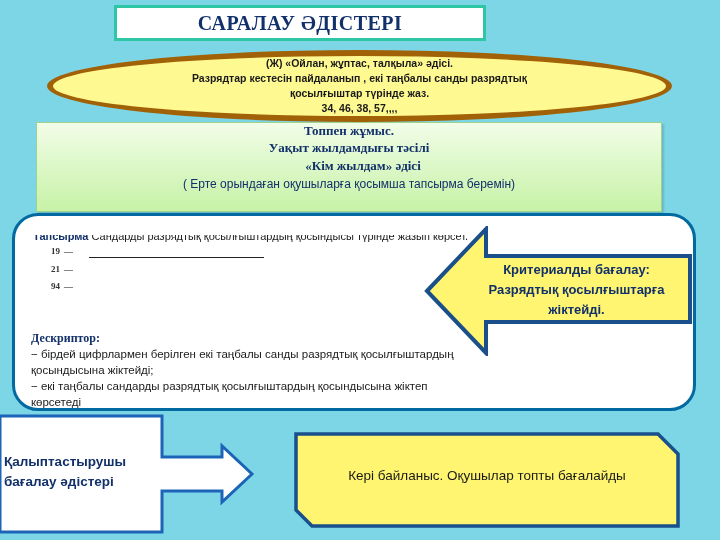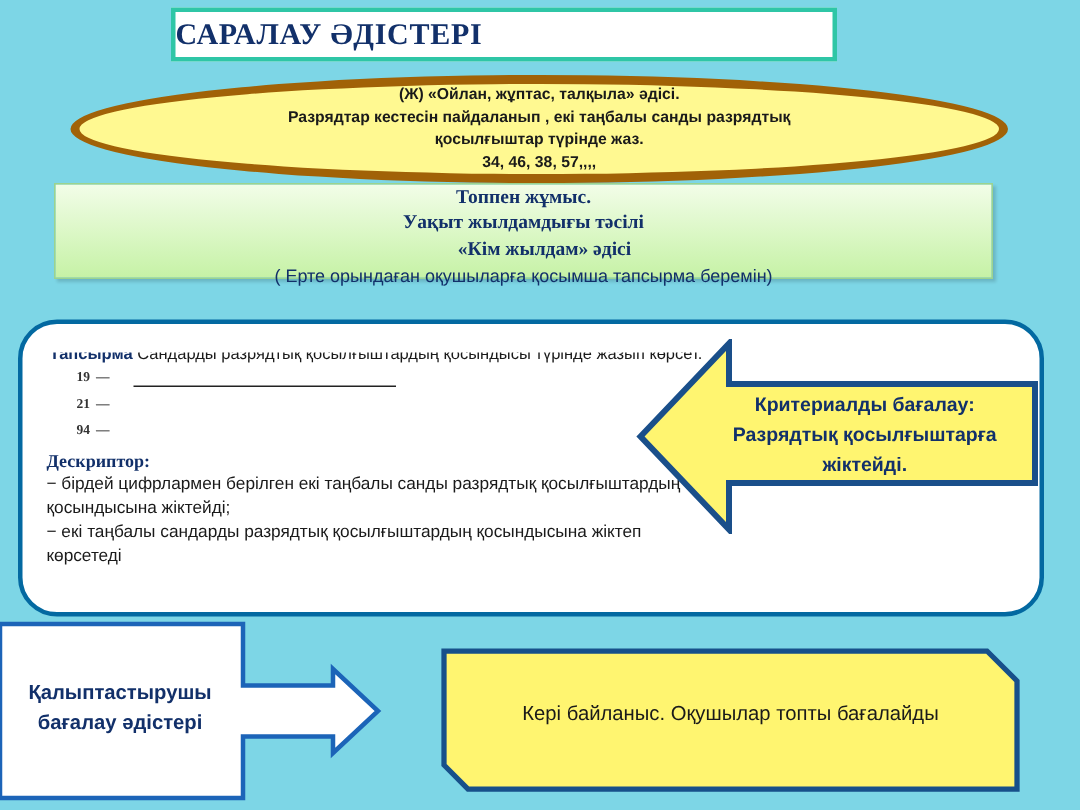--- a/index.html
+++ b/index.html
@@ -2,38 +2,38 @@
 <html><head>
 <meta charset="utf-8">
 <style>
   html, body { margin:0; padding:0; }
   body {
     width:720px; height:540px; position:relative; overflow:hidden;
     background:#7dd6e6;
     font-family:"Liberation Sans", sans-serif;
   }
   .title-box {
-    position:absolute; left:114px; top:5px; width:444px; height:36px;
+    position:absolute; left:114px; top:5px; width:372px; height:36px;
     background:#ffffff; border:3px solid #2fc6a6; box-sizing:border-box;
-    display:flex; align-items:center; justify-content:flex-start;
+    display:flex; align-items:center; justify-content:center;
   }
   .title-box span {
     font-family:"Liberation Serif", serif; font-weight:bold; font-size:20px;
     color:#12306a; letter-spacing:0.5px;
   }
   .ellipse {
     position:absolute; left:47px; top:50px; width:625px; height:72px;
     background:#fff991; border:6px solid #a16207; border-radius:50%;
     box-sizing:border-box;
     display:flex; flex-direction:column; align-items:center; justify-content:center;
     font-family:"Liberation Sans", sans-serif; font-size:10.5px; font-weight:bold;
     color:#1a1a1a; line-height:15px; text-align:center;
   }
   .green-box {
-    position:absolute; left:36px; top:122px; width:626px; height:64px;
+    position:absolute; left:36px; top:122px; width:626px; height:90px;
     background:linear-gradient(#f2fde8, #c6f2a6);
     border:1px solid #9cd38e; box-sizing:border-box;
     box-shadow:2px 2px 2px rgba(0,0,0,0.15);
     text-align:center; color:#12306a;
   }
   .green-box .l1 { font-family:"Liberation Serif", serif; font-weight:bold; font-size:13px; margin-top:-1px; line-height:17px; }
   .green-box .l2 { font-family:"Liberation Serif", serif; font-weight:bold; font-size:13px; line-height:18px; }
   .green-box .l3 { font-family:"Liberation Serif", serif; font-weight:bold; font-size:13px; line-height:18px;padding-left:28px; }
   .green-box .l4 { font-family:"Liberation Sans", sans-serif; font-size:12px; line-height:18px; color:#12306a; }
   .task-box {
@@ -50,33 +50,33 @@
     position:absolute; left:36px; font-family:"Liberation Serif", serif;
     font-size:9px; color:#333; font-weight:bold;
   }
   .num-row .dash { margin-left:4px; }
   .answer-line {
     position:absolute; left:74px; top:41px; width:175px; height:1px; background:#222;
   }
   .descriptor {
     position:absolute; left:16px; top:83px; width:430px; font-size:11.5px; color:#1a1a1a; line-height:16px;
   }
-  .descriptor .dh { font-family:"Liberation Serif", serif; font-weight:bold; color:#12306a; font-size:12px; }
+  .descriptor .dh { font-family:"Liberation Serif", serif; font-weight:bold; color:#12306a; font-size:12px;margin-top:31px; }
   .arrow-left {
     position:absolute; left:424px; top:226px; width:270px; height:130px;
   }
   .arrow-left .txt {
     position:absolute; left:40px; top:34px; width:225px; text-align:center;
     font-weight:bold; font-size:13px; color:#12306a; line-height:20px;
   }
   .formative {
     position:absolute; left:0px; top:414px; width:162px; height:120px;
   }
   .formative .txt {
-    position:absolute; left:4px; top:38px; width:152px; text-align:center;
+    position:absolute; left:4px; top:38px; width:152px; text-align:left;
     font-weight:bold; font-size:13.5px; color:#12306a; line-height:20px;
   }
   .feedback {
     position:absolute; left:292px; top:430px; width:400px; height:100px;
   }
   .feedback .txt {
     position:absolute; left:0; top:38px; width:390px; text-align:center;
     font-size:13.5px; color:#1a1a1a;
   }
 </style>

